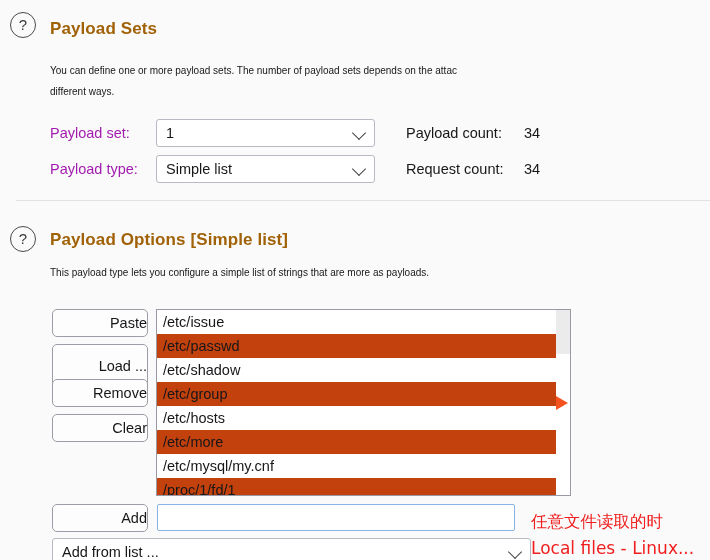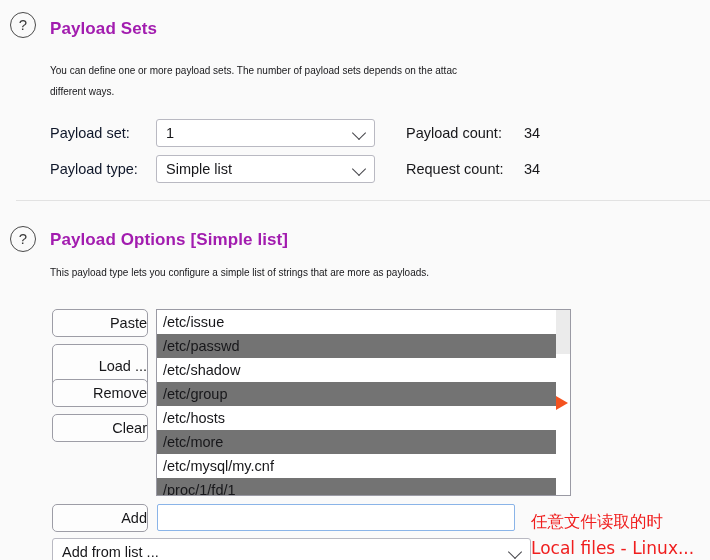--- a/index.html
+++ b/index.html
@@ -28,21 +28,21 @@
     color: #3a3a3a;
     font-size: 15px;
     line-height: 23px;
     text-align: center;
     font-family: "Liberation Sans", sans-serif;
     background: transparent;
   }
 
   .section-title {
     position: absolute;
-    color: #a21caf;
+    color: #a16207;
     font-size: 17px;
     font-weight: bold;
     letter-spacing: 0.1px;
     white-space: nowrap;
   }
 
   .section-desc {
     position: absolute;
     font-size: 10px;
     line-height: 21px;
@@ -54,21 +54,21 @@
     position: absolute;
     left: 16px; right: 0;
     height: 1px;
     background: #e2e2e2;
   }
 
   
   .field-label {
     position: absolute;
     font-size: 14.5px;
-    color: #0f172a;
+    color: #a21caf;
     white-space: nowrap;
   }
 
   .combo {
     position: absolute;
     background: #ffffff;
     border: 1px solid #b9b9c2;
     border-radius: 3px;
     height: 28px;
     display: flex;
@@ -130,21 +130,21 @@
   .list-row {
     height: 24px;
     line-height: 24px;
     padding-left: 6px;
     font-size: 14.5px;
     color: #17171a;
     white-space: nowrap;
     cursor: default;
   }
   .list-row.odd { background: #ffffff; }
-  .list-row.even { background: #737373; }
+  .list-row.even { background: #c2410c; }
 
   .scrollbar {
     position: absolute;
     top: 0; right: 0; bottom: 0;
     width: 14px;
     background: #ffffff;
     cursor: pointer;
   }
   .scroll-thumb {
     position: absolute;

